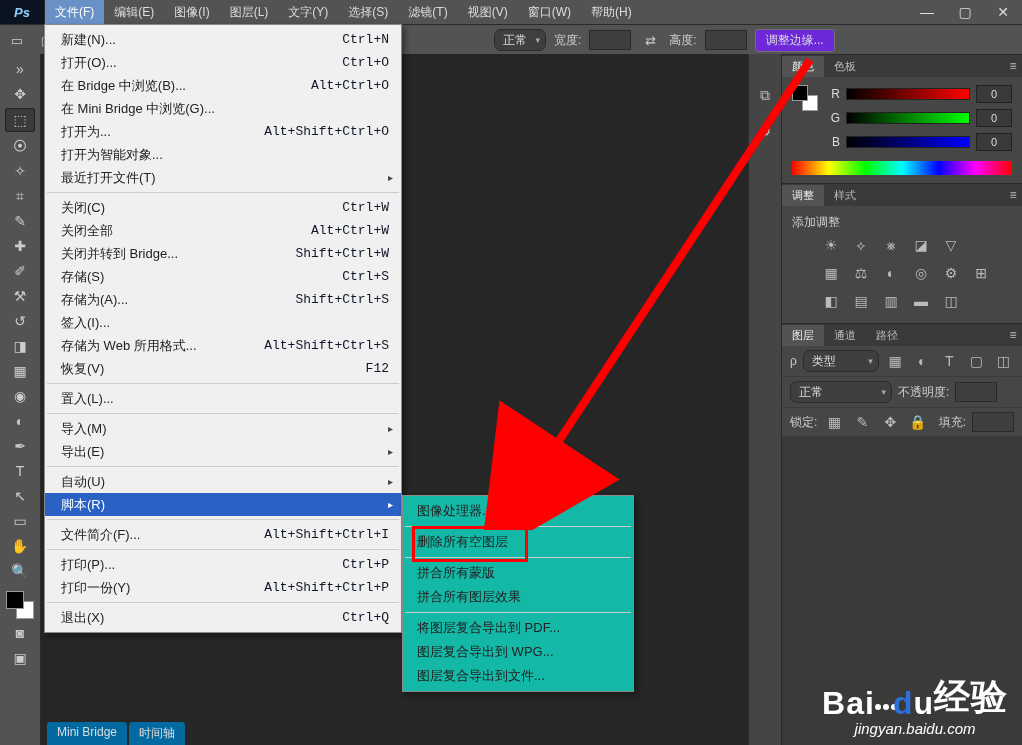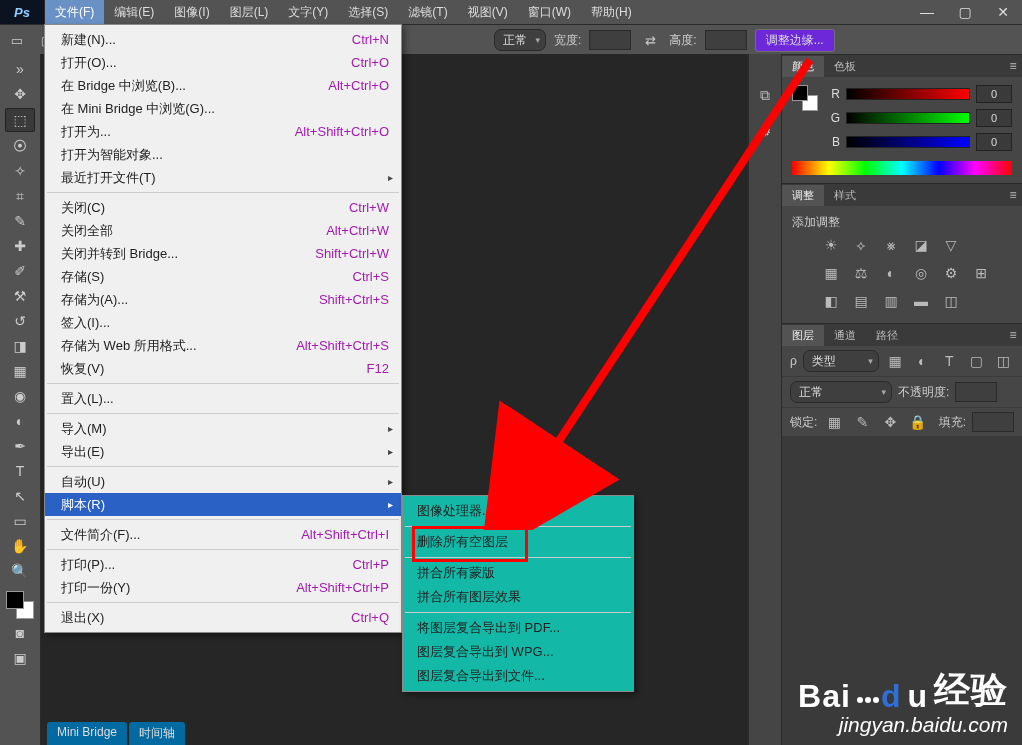--- a/index.html
+++ b/index.html
@@ -251,21 +251,21 @@
   }
   .mi {
     display: flex;
     align-items: center;
     height: 23px;
     padding: 0 8px 0 16px;
     cursor: default;
     position: relative;
   }
   .mi .txt { flex: 1; }
-  .mi .sc  { color: #a21caf; padding-right: 4px; }
+  .mi .sc  { color: #0f172a; padding-right: 4px; font-family: Liberation Mono, monospace; }
   .mi.has-sub::after {
     content: "▸";
     position: absolute;
     right: 8px;
     color: #444;
     font-size: 10px;
   }
   .mi.highlight {
     background: #2a61c4;
     color: #fff;
@@ -322,27 +322,26 @@
     pointer-events: none;
   }
   .wm-top {
     font-size: 32px;
     font-weight: bold;
     color: #fff;
     letter-spacing: 1px;
     display: flex;
     align-items: flex-end;
     justify-content: flex-end;
-    gap: 6px;
   }
   .wm-paw { display:flex; gap:2px; margin-bottom:12px; margin-right:-4px;}
   .wm-paw span { width:6px; height:6px; background:#fff; border-radius:50%; }
   .wm-blue { color: #2f6fd6; }
   .wm-cn { font-size: 36px; font-weight: bold; color: #fff; }
-  .wm-url { font-size: 21px; font-style: italic; color: #fff; margin-top: -2px; }
+  .wm-url { font-size: 15px; font-style: italic; color: #fff; margin-top: -2px; text-align: center; }
 </style>
 </head>
 <body>
 
 <div class="menubar">
   <div class="ps-icon">Ps</div>
   <div class="menu-item active">文件(F)</div>
   <div class="menu-item">编辑(E)</div>
   <div class="menu-item">图像(I)</div>
   <div class="menu-item">图层(L)</div>

